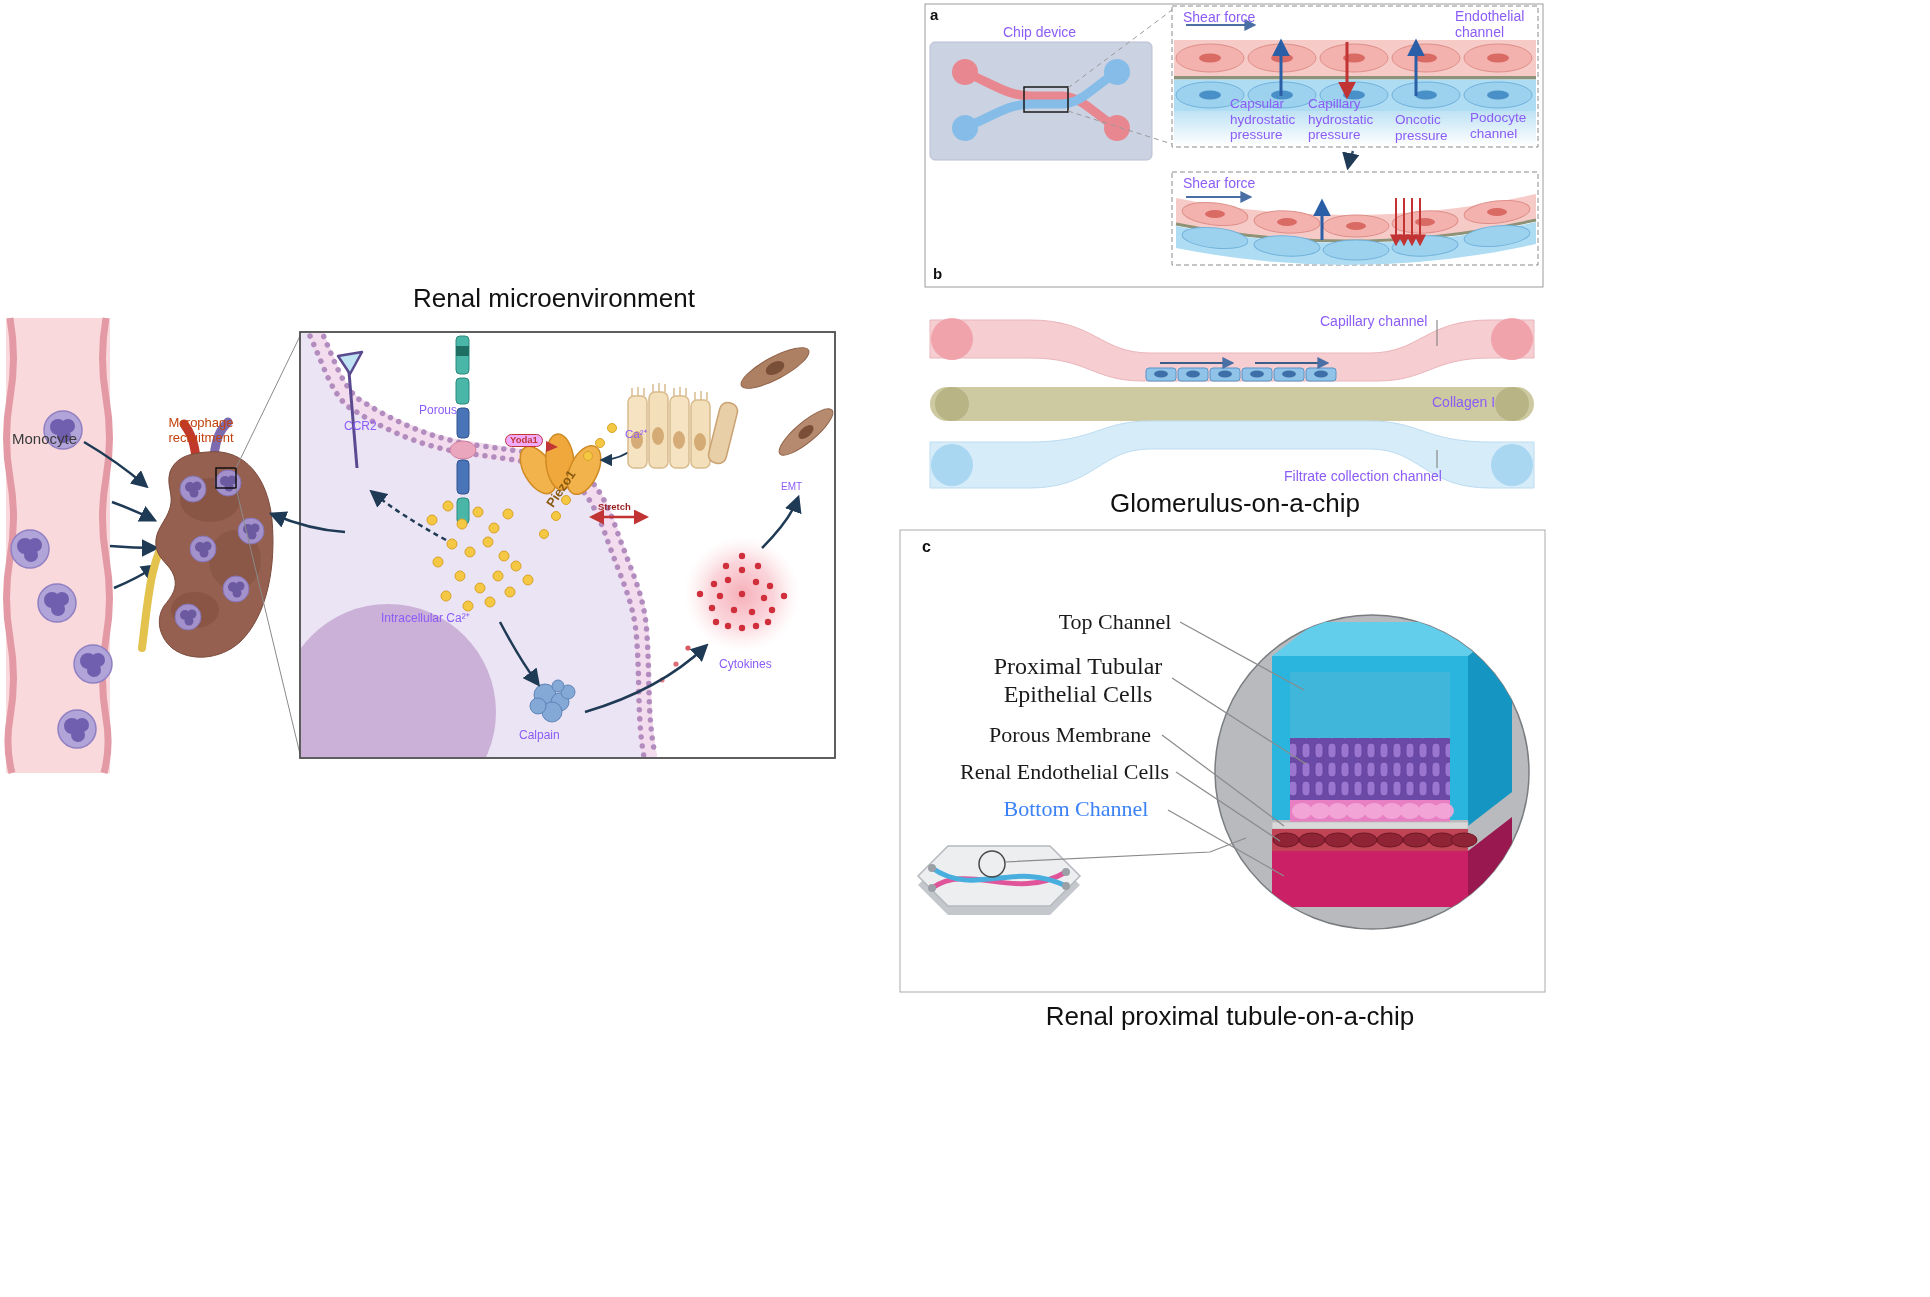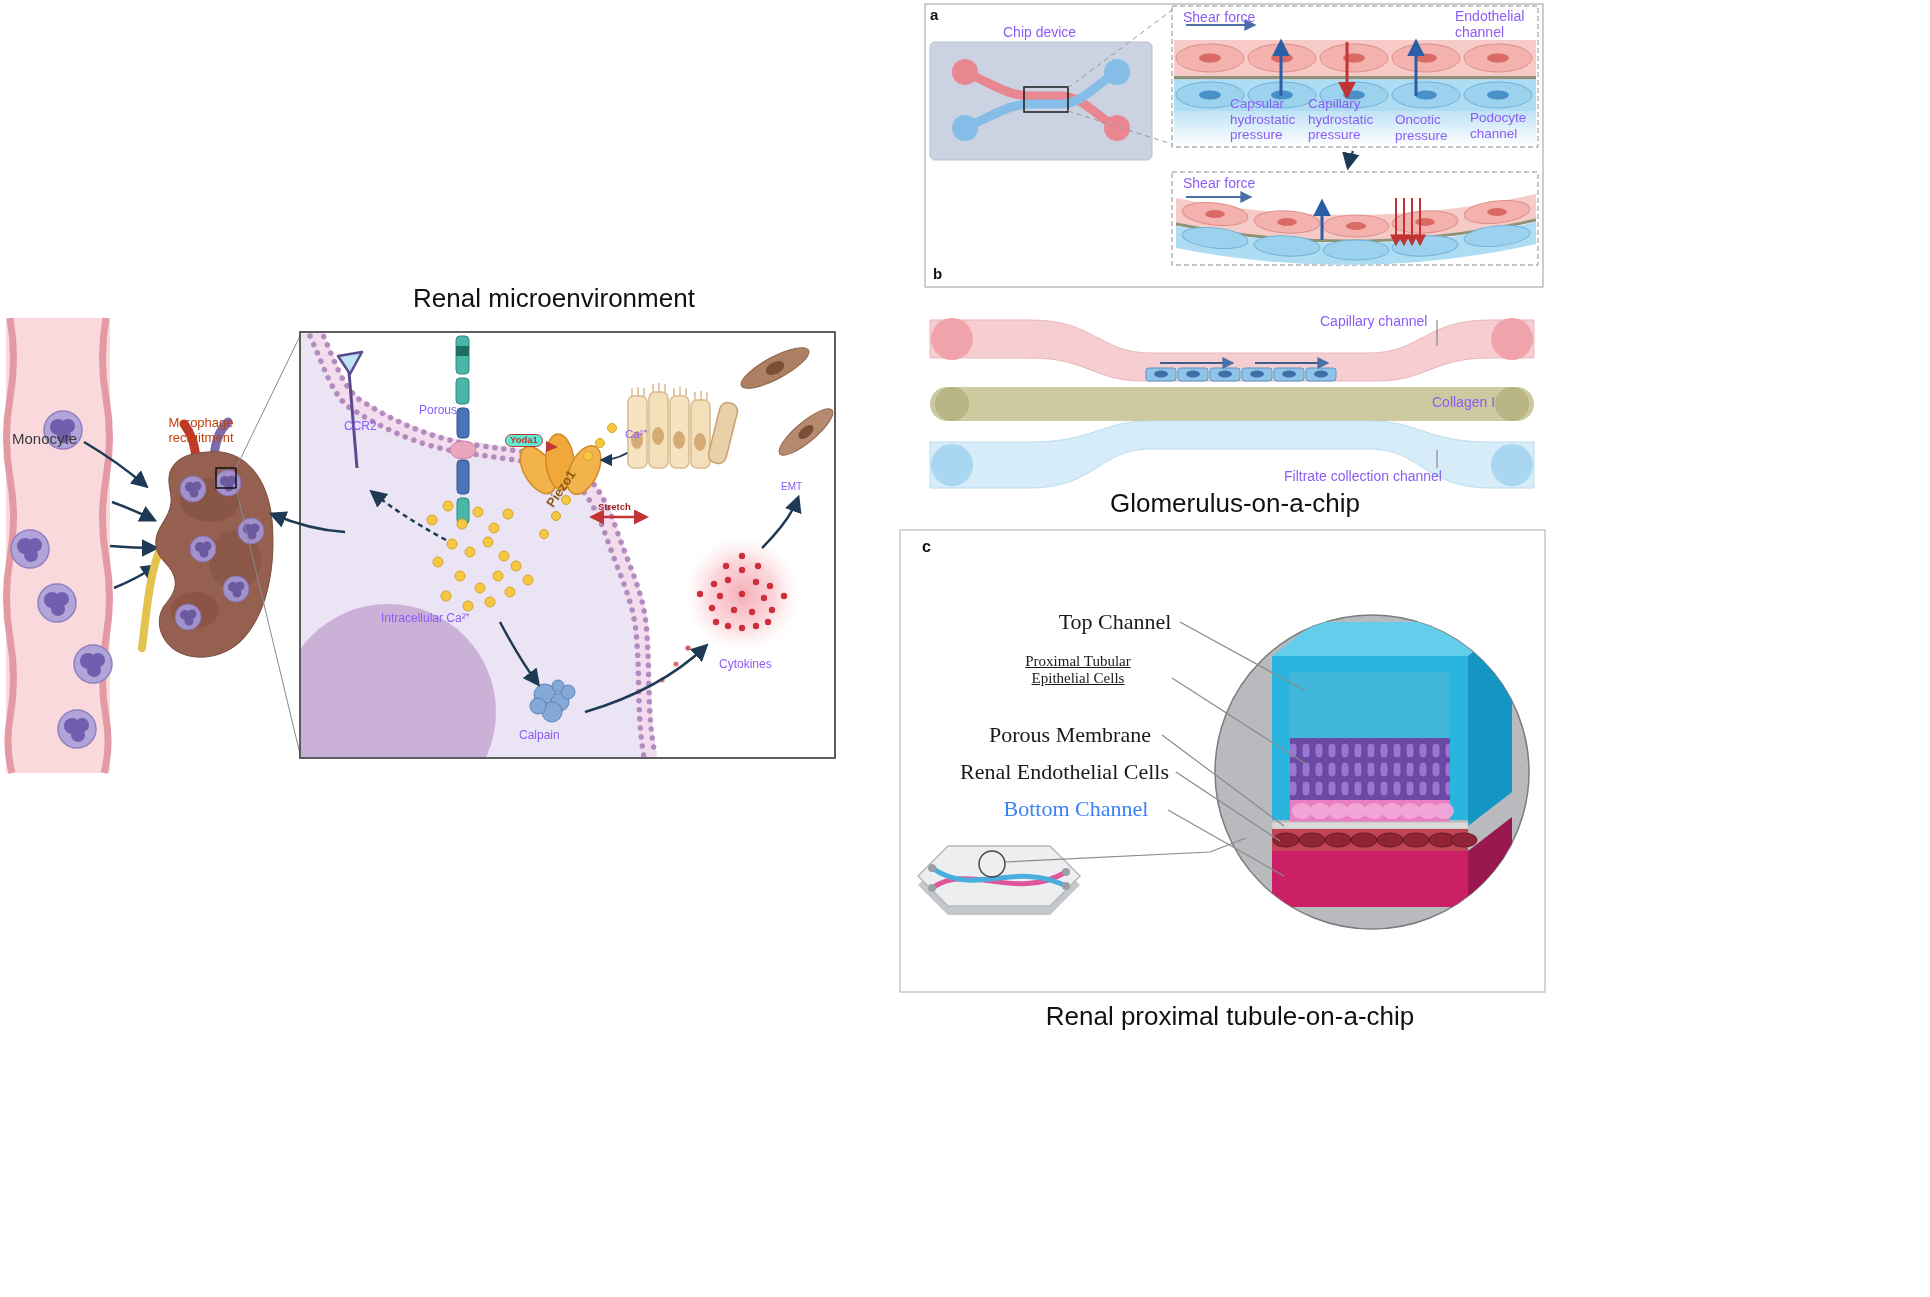--- a/index.html
+++ b/index.html
@@ -5,21 +5,21 @@
   html,body{margin:0;padding:0;background:#ffffff;}
   body{width:1930px;height:1297px;position:relative;overflow:hidden;
        font-family:"Liberation Sans",sans-serif;}
   #art{position:absolute;left:0;top:0;z-index:1;display:block;}
   .label{position:absolute;z-index:2;color:#8b5cf6;line-height:1.15;}
   .center{text-align:center;}
   .pre{white-space:pre-line;}
   .serif{font-family:"Liberation Serif",serif;}
   .big{font-size:26px;color:#111;}
   .panel-letter{font-weight:bold;font-size:15px;color:#111;}
-  .pill{border:1px solid #c23535;color:#c23535;background:#5eead4;
+  .pill{border:1px solid #c23535;color:#c23535;background:#f0abfc;
         border-radius:7px;padding:0 4px;font-size:9.5px;font-weight:bold;}
   .rot{transform:rotate(-56deg);transform-origin:0 0;}
 </style>
 </head>
 <body>
 
 <svg id="art" width="1930" height="1297" viewBox="0 0 1930 1297" xmlns="http://www.w3.org/2000/svg">
   <defs>
     <marker id="mNavy" viewBox="0 0 10 10" refX="8" refY="5" markerWidth="7" markerHeight="7" orient="auto-start-reverse">
       <path d="M0,0 L10,5 L0,10 Z" fill="#1f3a55"></path>
@@ -515,18 +515,18 @@
 <div class="label" style="left:1183px;top:175px;font-size:14px;">Shear force</div>
 <div class="label panel-letter" style="left:933px;top:265px;">b</div>
 
 <div class="label" style="left:1320px;top:313px;font-size:14px;">Capillary channel</div>
 <div class="label" style="left:1432px;top:394px;font-size:14px;text-align:center;">Collagen I</div>
 <div class="label" style="left:1284px;top:468px;font-size:14px;">Filtrate collection channel</div>
 <div class="label big center" style="left:1060px;top:489px;width:350px;">Glomerulus-on-a-chip</div>
 
 <div class="label panel-letter" style="left:922px;top:538px;font-size:16px;">c</div>
 <div class="label serif center" style="left:1029px;top:609px;width:172px;font-size:22px;color:#1a1a1a;">Top Channel</div>
-<div class="label serif center pre" style="left:988px;top:653px;width:180px;font-size:15px;color:#1a1a1a;text-decoration:underline;">Proximal Tubular
+<div class="label serif center pre" style="left:988px;top:653px;width:180px;font-size:24px;color:#1a1a1a;">Proximal Tubular
 Epithelial Cells</div>
 <div class="label serif center" style="left:980px;top:722px;width:180px;font-size:22px;color:#1a1a1a;">Porous Membrane</div>
 <div class="label serif center" style="left:952px;top:759px;width:225px;font-size:22px;color:#1a1a1a;">Renal Endothelial Cells</div>
 <div class="label serif center" style="left:986px;top:796px;width:180px;font-size:22px;color:#3b82f6;">Bottom Channel</div>
 <div class="label big center" style="left:1030px;top:1002px;width:400px;">Renal proximal tubule-on-a-chip</div>
 
 </body></html>

